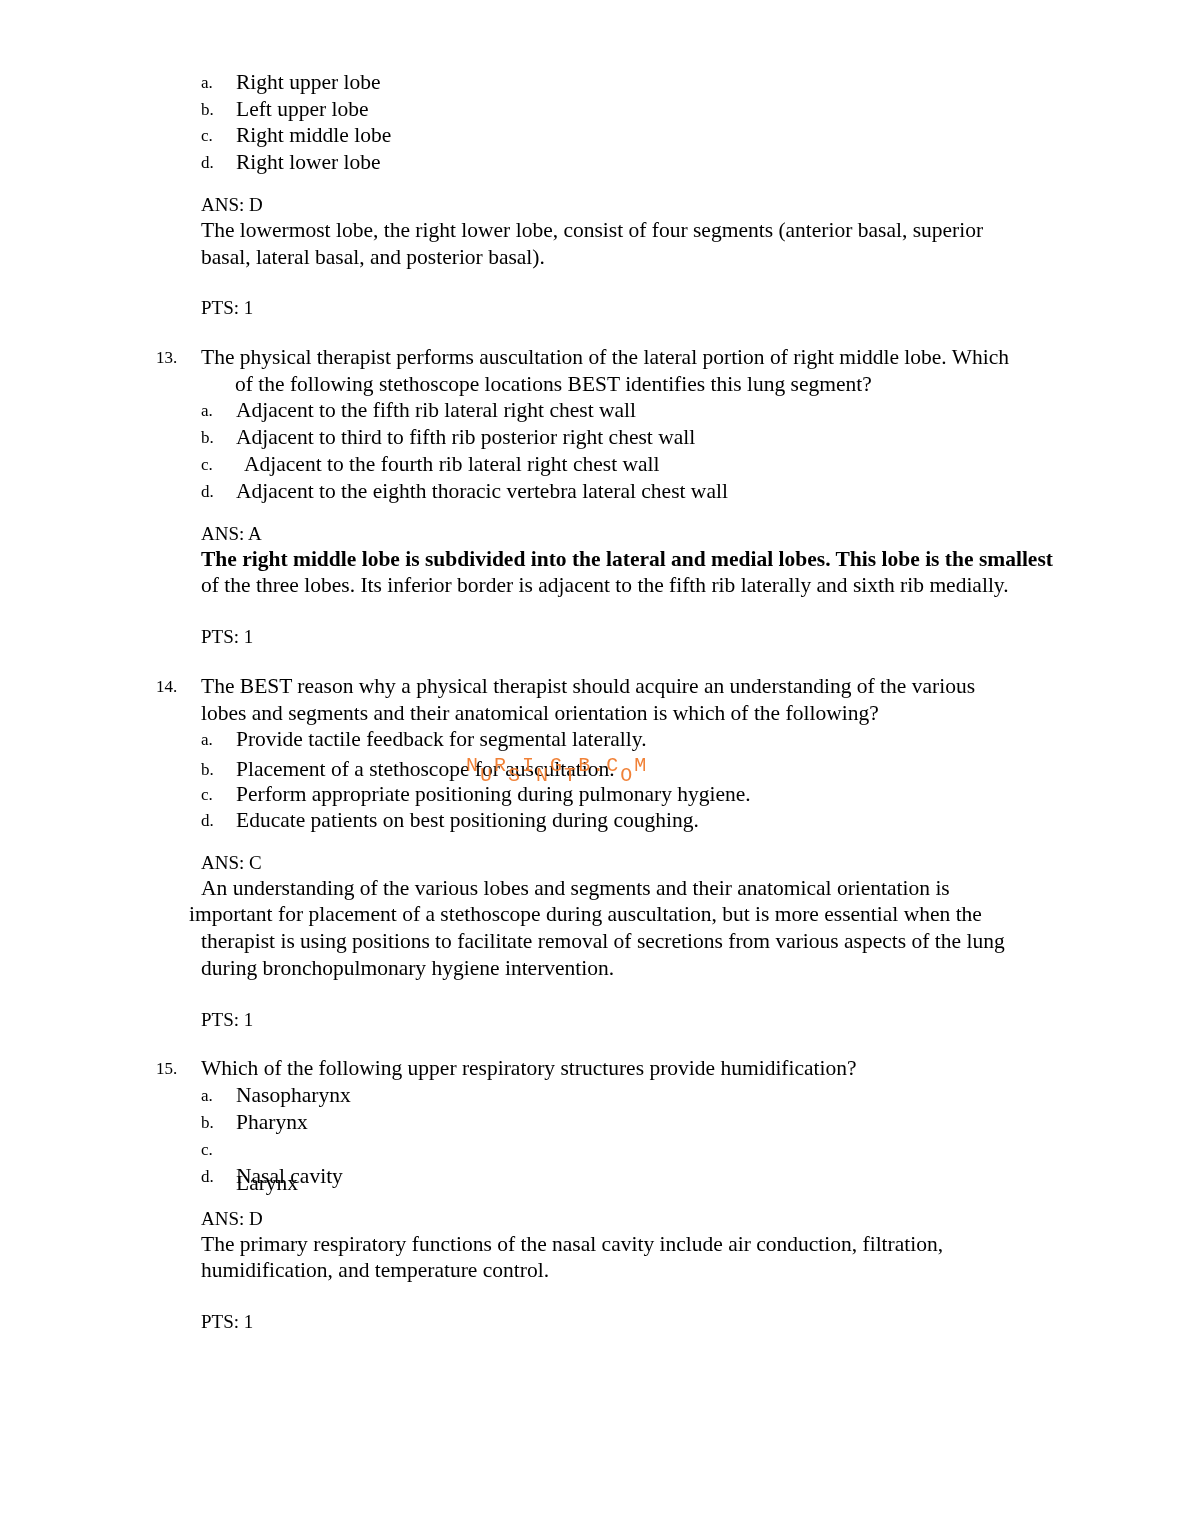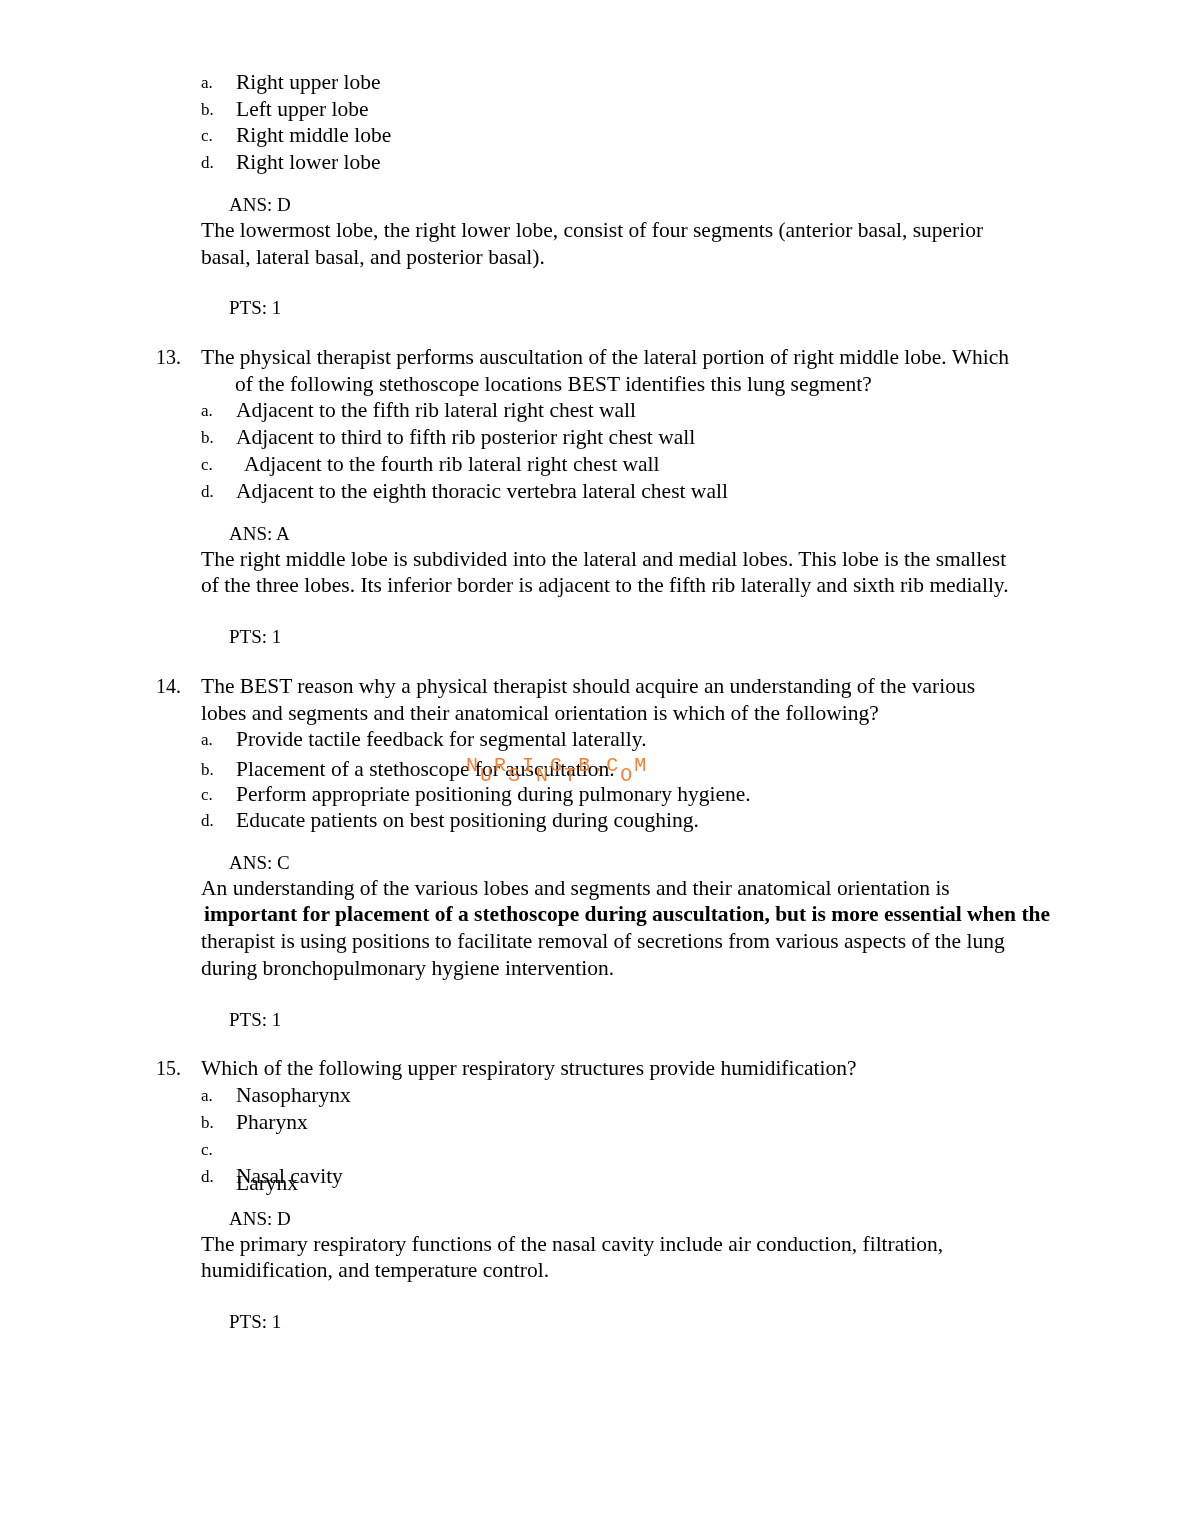--- a/index.html
+++ b/index.html
@@ -17,35 +17,34 @@
     }
     .page {
       position: absolute;
       left: 0;
       top: 0;
       width: 1190px;
       height: 1540px;
     }
     .abs { position: absolute; white-space: nowrap; }
     .q-num {
-      font-size: 20px;
+      font-size: 17px;
       line-height: 27px;
     }
     .text {
       font-size: 21.5px;
       line-height: 27px;
     }
     .opt-letter {
       font-size: 17px;
       line-height: 27px;
     }
     .small {
       font-size: 19px;
       line-height: 27px;
-      margin-left: 28px;
     }
     .watermark {
       position: absolute;
       font-family: "Liberation Mono", "DejaVu Sans Mono", monospace;
       color: #f07b2d;
       font-size: 20px;
       letter-spacing: 2px;
       white-space: nowrap;
       opacity: 0.95;
     }
@@ -89,21 +88,21 @@
     <span class="abs opt-letter" style="left:201px; top:424px;">b.</span>
     <span class="abs text" style="left:236px; top:424px;">Adjacent to third to fifth rib posterior right chest wall</span>
 
     <span class="abs opt-letter" style="left:201px; top:451px;">c.</span>
     <span class="abs text" style="left:236px; top:451px;margin-left:8px;">Adjacent to the fourth rib lateral right chest wall</span>
 
     <span class="abs opt-letter" style="left:201px; top:478px;">d.</span>
     <span class="abs text" style="left:236px; top:478px;">Adjacent to the eighth thoracic vertebra lateral chest wall</span>
 
     <span class="abs small" style="left:201px; top:520px;">ANS: A</span>
-    <span class="abs text" style="left:201px; top:546px;">The right middle lobe is subdivided into the lateral and medial lobes. This lobe is the smallest</span>
+    <span class="abs text" style="left:201px; top:546px;font-weight:bold;">The right middle lobe is subdivided into the lateral and medial lobes. This lobe is the smallest</span>
     <span class="abs text" style="left:201px; top:572px;">of the three lobes. Its inferior border is adjacent to the fifth rib laterally and sixth rib medially.</span>
 
     <span class="abs small" style="left:201px; top:623px;">PTS:  1</span>
   </div>
 
   <div>
     <span class="abs q-num" style="left:156px; top:673px;">14.</span>
     <span class="abs text" style="left:201px; top:673px;">The BEST reason why a physical therapist should acquire an understanding of the various</span>
     <span class="abs text" style="left:201px; top:700px;">lobes and segments and their anatomical orientation is which of the following?</span>
 
@@ -114,21 +113,21 @@
     <span class="abs text" style="left:236px; top:756px;">Placement of a stethoscope for auscultation.</span>
 
     <span class="abs opt-letter" style="left:201px; top:781px;">c.</span>
     <span class="abs text" style="left:236px; top:781px;">Perform appropriate positioning during pulmonary hygiene.</span>
 
     <span class="abs opt-letter" style="left:201px; top:807px;">d.</span>
     <span class="abs text" style="left:236px; top:807px;">Educate patients on best positioning during coughing.</span>
 
     <span class="abs small" style="left:201px; top:849px;">ANS: C</span>
     <span class="abs text" style="left:201px; top:875px;">An understanding of the various lobes and segments and their anatomical orientation is</span>
-    <span class="abs text" style="left:204px; top:901px;font-weight:bold;">important for placement of a stethoscope during auscultation, but is more essential when the</span>
+    <span class="abs text" style="left:189px; top:901px;">important for placement of a stethoscope during auscultation, but is more essential when the</span>
     <span class="abs text" style="left:201px; top:928px;">therapist is using positions to facilitate removal of secretions from various aspects of the lung</span>
     <span class="abs text" style="left:201px; top:955px;">during bronchopulmonary hygiene intervention.</span>
 
     <span class="abs small" style="left:201px; top:1006px;">PTS:  1</span>
   </div>
 
   <div>
     <span class="abs q-num" style="left:156px; top:1055px;">15.</span>
     <span class="abs text" style="left:201px; top:1055px;">Which of the following upper respiratory structures provide humidification?</span>
 

